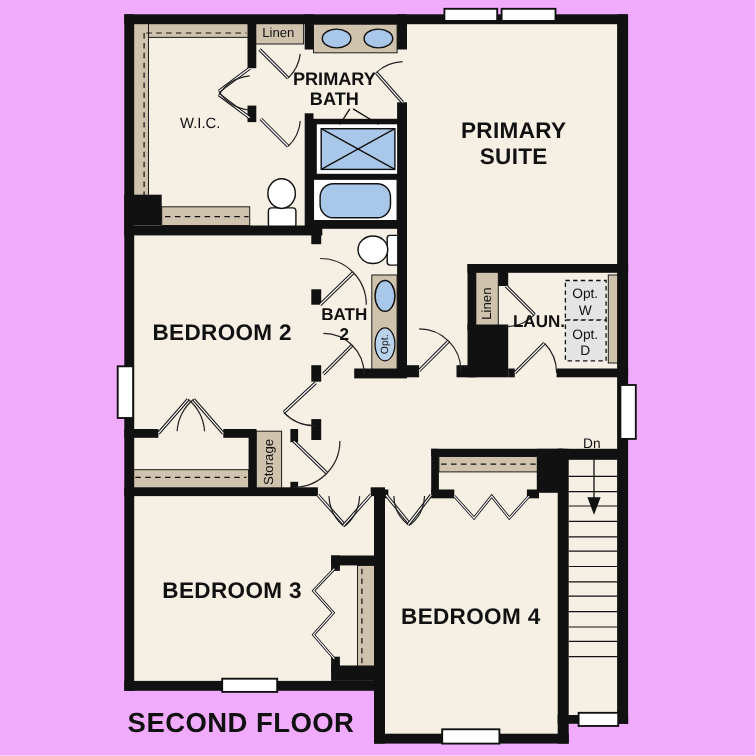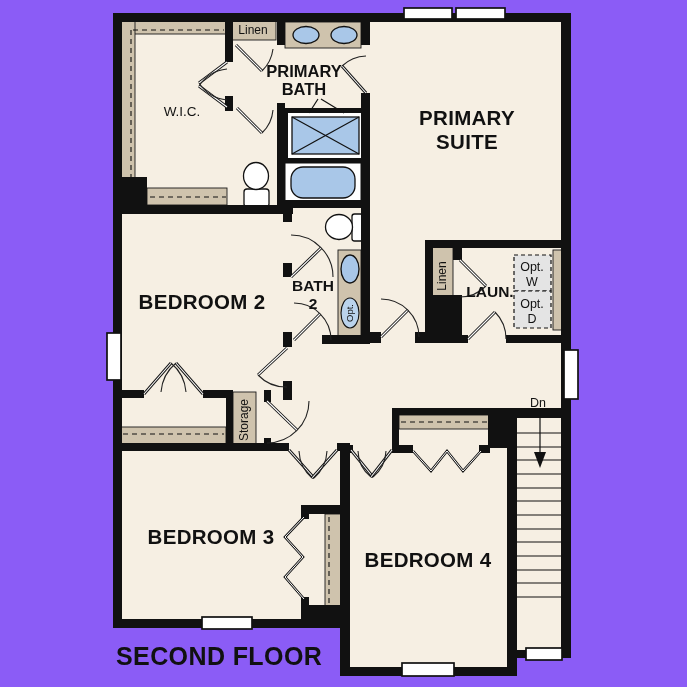--- a/index.html
+++ b/index.html
@@ -1,16 +1,16 @@
 <!DOCTYPE html>
 <html><head>
 <meta charset="utf-8">
 <style>
   html,body{margin:0;padding:0;background:#fff;}
-  .canvas{position:relative;width:687px;height:687px;background:#8b5cf6;overflow:hidden;}
+  .canvas{position:relative;width:687px;height:687px;background:#f0abfc;overflow:hidden;}
   svg{display:block;}
   .wall{fill:#111111;}
   .floor{fill:#f6efe3;}
   .tan{fill:#cfc3ad;stroke:#1a1a1a;stroke-width:0.9;}
   .win{fill:#ffffff;stroke:#111111;stroke-width:1.7;}
   .blue{fill:#a9c7e8;stroke:#111111;stroke-width:1.3;}
   .blue2{fill:#bad3ec;stroke:#111111;stroke-width:1.1;}
   .whitefix{fill:#ffffff;stroke:#111111;stroke-width:1.3;}
   .arc{fill:none;stroke:#222222;stroke-width:1.1;}
   .leaf{stroke:#111111;stroke-width:3;}

